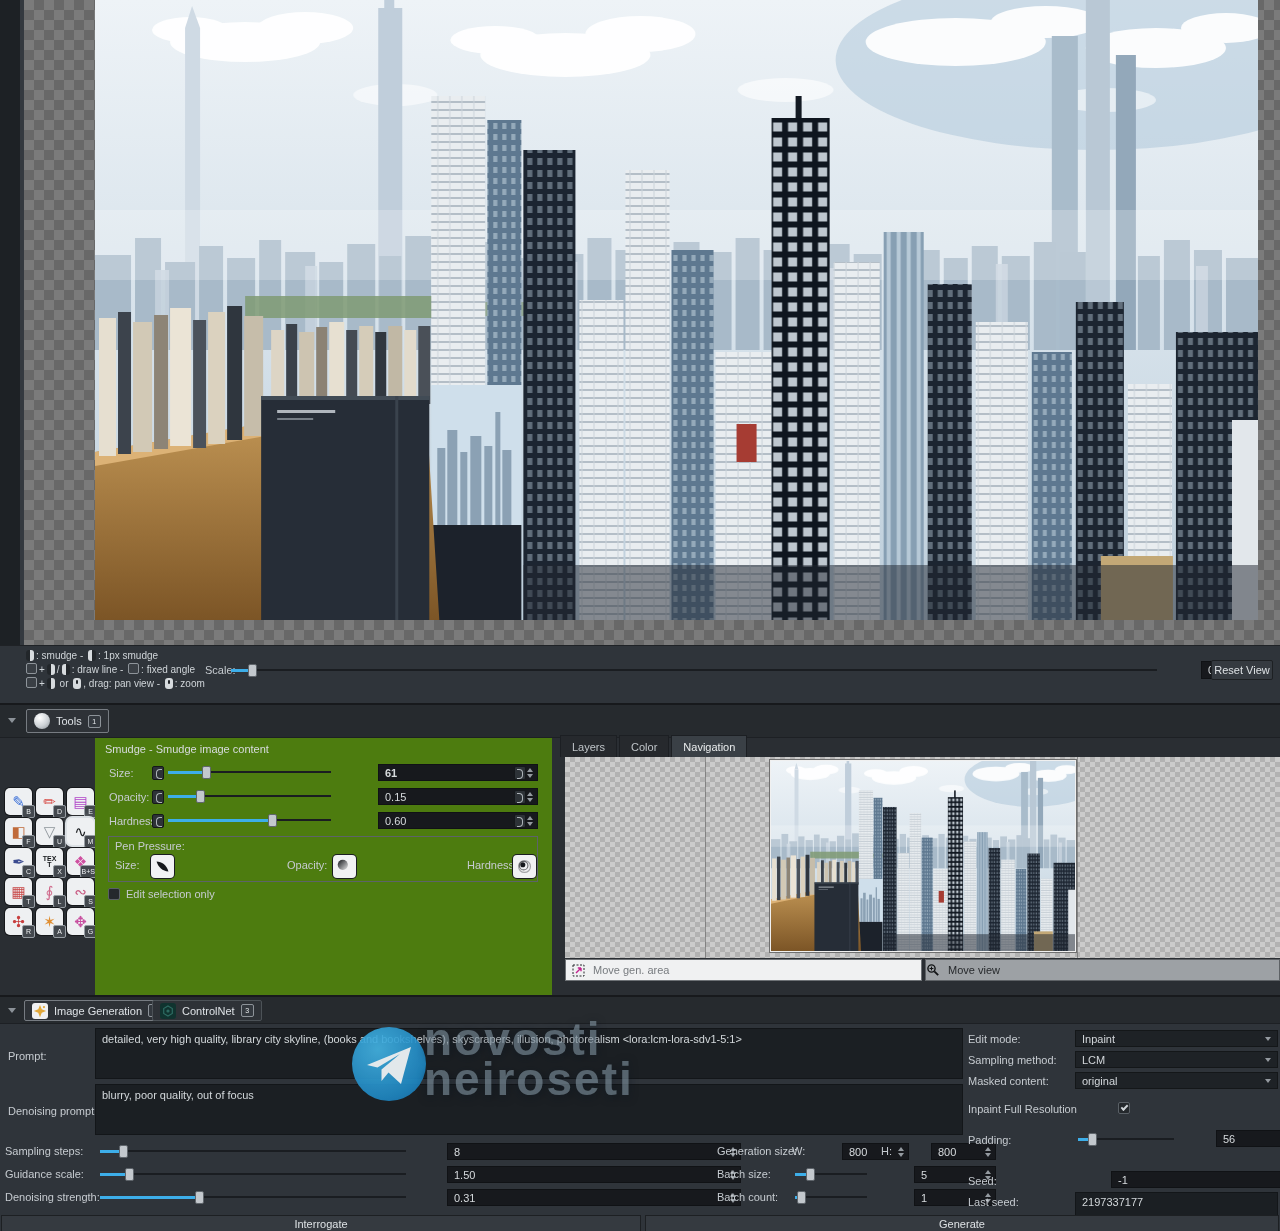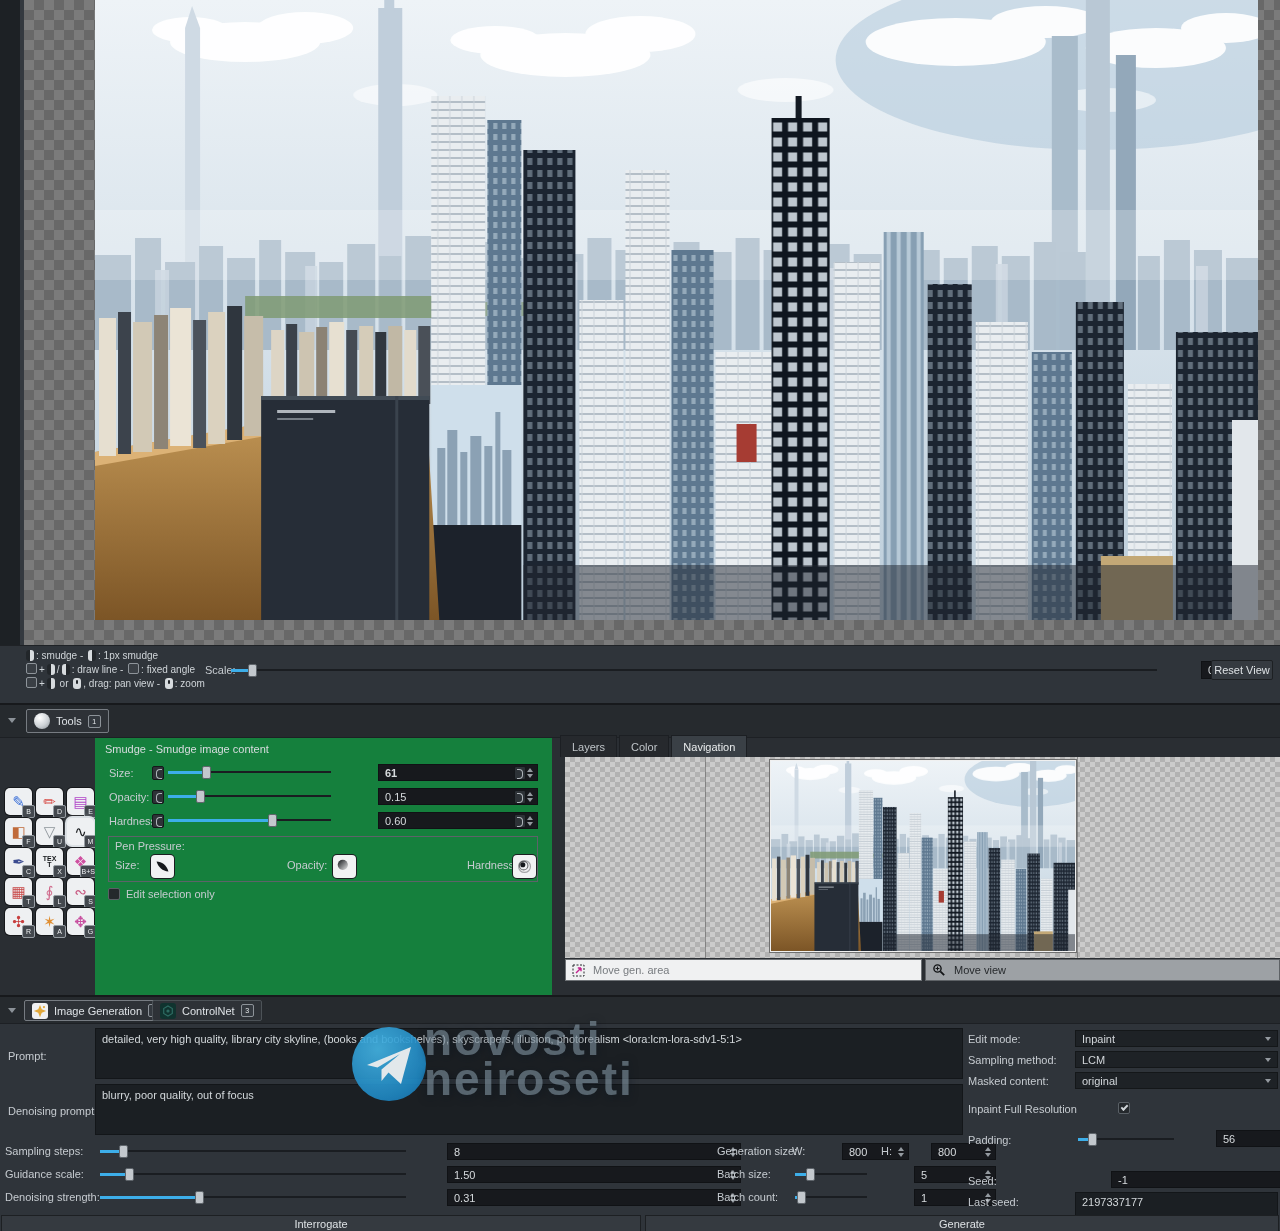--- a/index.html
+++ b/index.html
@@ -372,21 +372,21 @@
       </div>
     <div class="tool-cell" style="left:36px;top:203px;">
         <span class="tg c14">✶</span>
         <span class="tool-key">A</span>
       </div>
     <div class="tool-cell" style="left:67px;top:203px;">
         <span class="tg c15">✥</span>
         <span class="tool-key">G</span>
       </div>
 
-    <div class="abs" style="left:95px;top:33px;width:457px;height:259px;background:#15803d;">
+    <div class="abs" style="left:95px;top:33px;width:457px;height:259px;background:#4d7c0f;">
       <div class="lbl" style="left:10px;top:5px;color:#d8dcdf;">Smudge - Smudge image content</div>
 
       <div class="lbl" style="left:14px;top:29px;">Size:</div>
       <span class="mini-btn" style="left:57px;top:28px;"></span>
       <div class="hslider" style="left:73px;top:26px;width:163px;height:16px;">
         <div class="groove"></div>
           <div class="fill" style="width:36px;"></div>
           <div class="knob" style="left:34px;"></div>
         </div>
       <div class="spinbox" style="left:247px;top:26px;width:160px;height:17px;font-weight:bold;">
@@ -479,21 +479,21 @@
       </div>
     </div>
     <div class="abs" style="left:565px;top:254px;width:715px;height:22px;display:flex;gap:3px;">
       <div style="width:357px;background:#f0f1f2;color:#777b7f;display:flex;align-items:center;gap:8px;padding-left:6px;box-sizing:border-box;border:1px solid #6e7276;">
         <svg width="13" height="13" viewBox="0 0 13 13">
           <rect x="1" y="1" width="11" height="11" fill="none" stroke="#26292c" stroke-dasharray="2 1.5"></rect>
           <path d="M4 9 L9 4 M9 4 h-3.2 M9 4 v3.2" stroke="#c2208e" stroke-width="1.4" fill="none"></path>
           </svg>
         <span>Move gen. area</span>
       </div>
-      <div style="width:355px;background:#9da1a5;color:#26292c;display:flex;align-items:center;gap:8px;padding-left:6px;box-sizing:border-box;border:1px solid #5e6266;">
+      <div style="width:355px;background:#9da1a5;color:#26292c;display:flex;align-items:center;gap:8px;box-sizing:border-box;border:1px solid #5e6266;">
         <svg width="14" height="14" viewBox="0 0 14 14">
           <circle cx="5.5" cy="5.5" r="3.6" stroke="#121416" fill="none" st="" stroke-width="1.4"></circle>
           <line x1="8.3" y1="8.3" x2="12.2" y2="12.2" stroke="#121416" stroke-width="1.8"></line>
           <line x1="3.6" y1="5.5" x2="7.4" y2="5.5" stroke="#121416"></line>
           <line x1="5.5" y1="3.6" x2="5.5" y2="7.4" stroke="#121416"></line>
           </svg>
         <span>Move view</span>
       </div>
     </div>
   </div>

